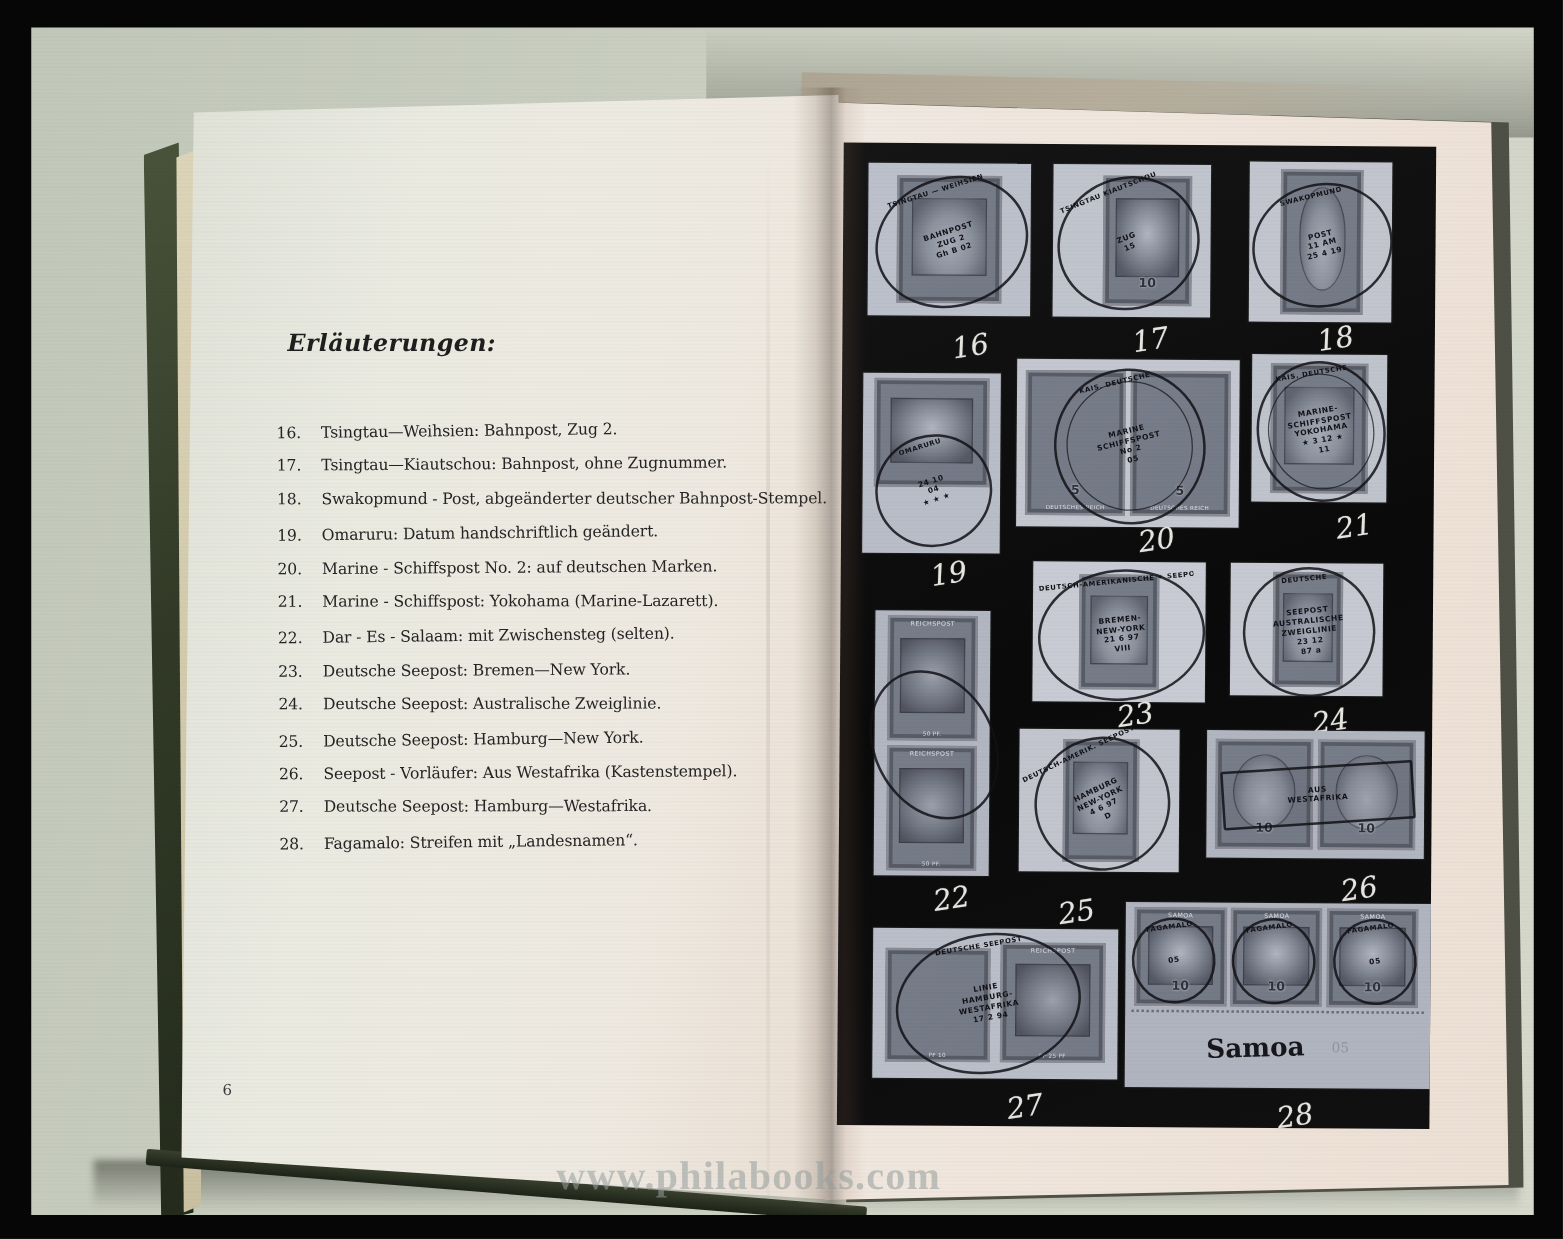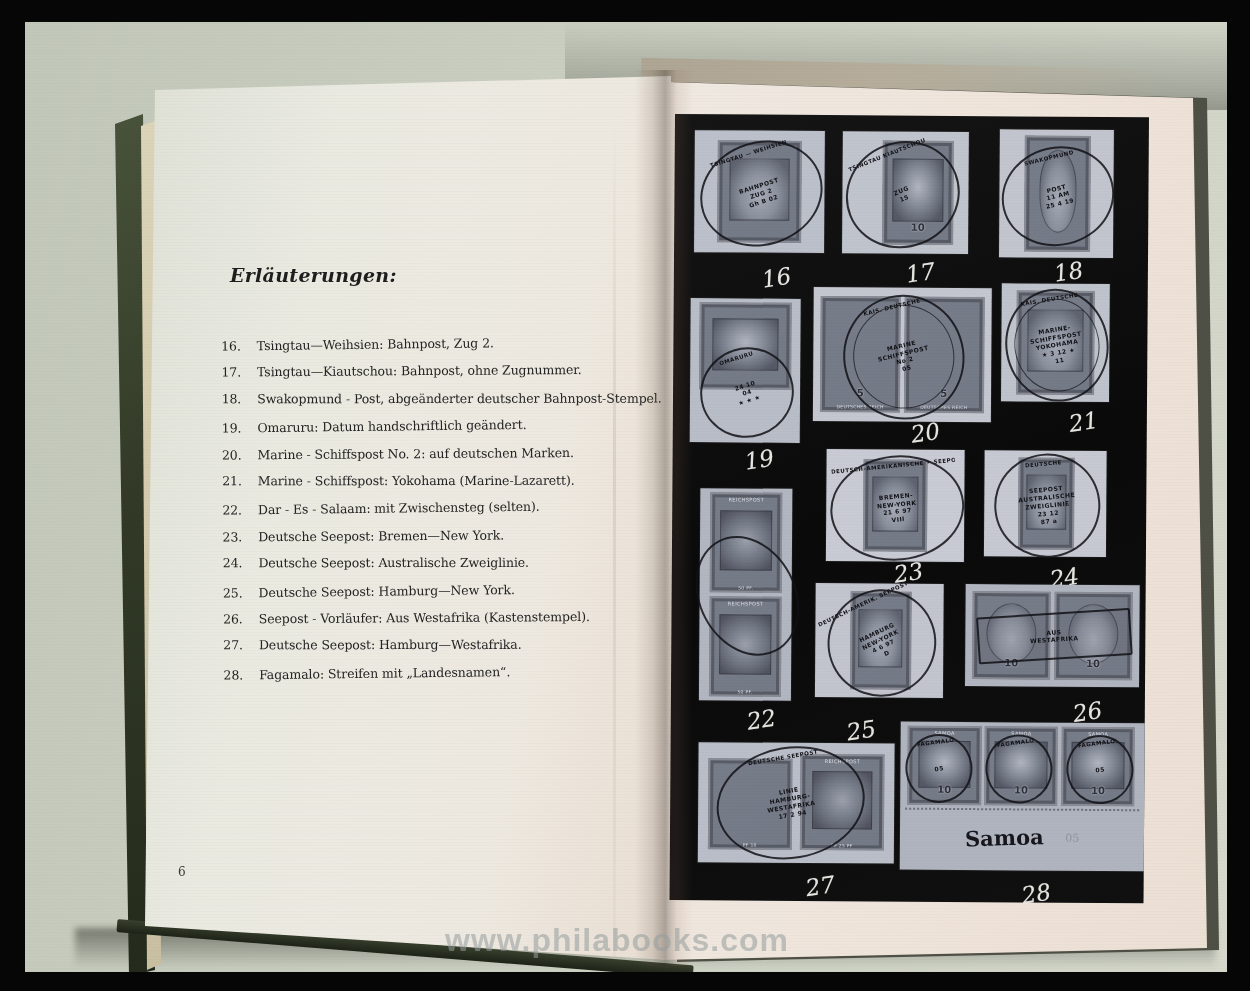--- a/index.html
+++ b/index.html
@@ -72,21 +72,21 @@
          letter-spacing:.5px;white-space:nowrap;overflow:hidden;}
   .pm .ln{font-size:6px;font-weight:bold;line-height:1.3;letter-spacing:.5px;white-space:nowrap;}
   .pm.boxpm{border-radius:2px;border-width:2.5px;background:rgba(20,20,24,.05);}
   .margin-strip{position:absolute;left:2%;right:2%;top:58%;bottom:3%;background:inherit;
          border-top:2px dotted rgba(90,94,105,.8);display:flex;align-items:center;justify-content:center;gap:22px;}
   .samoa{font-size:21px;font-weight:bold;color:#16161c;transform:rotate(-2deg);font-family:"DejaVu Serif",serif;}
   .mnum{font-size:11px;color:#8f939e;}
   .stamp-num{position:absolute;color:#e6e5e0;font-style:italic;font-size:23px;transform:rotate(-9deg);
          font-family:"DejaVu Serif",serif;text-shadow:0 0 1px rgba(255,255,255,.35);}
   .watermark{position:absolute;left:445px;top:922px;z-index:40;white-space:nowrap;
-         font-family:Liberation Sans, sans-serif;font-weight:bold;font-size:32px;letter-spacing:1px;
+         font-family:Liberation Serif, serif;font-weight:bold;font-size:32px;letter-spacing:1px;
          color:rgba(148,156,156,.55);}
 </style>
 </head>
 <body>
 
 <div class="photo">
   <div class="scene">
     <div class="shadow-top"></div>
     <div class="cover-band-top"></div>
     <div class="book-shadow-bottom"></div>

